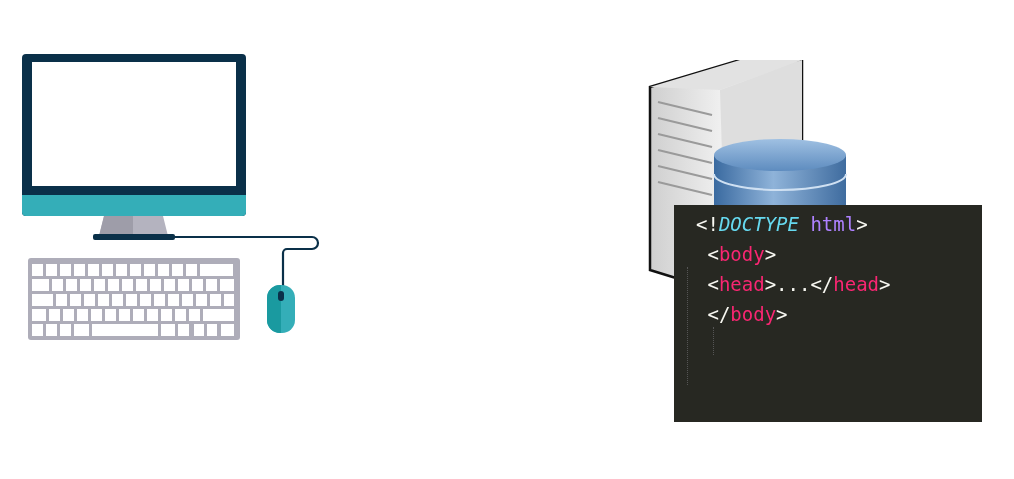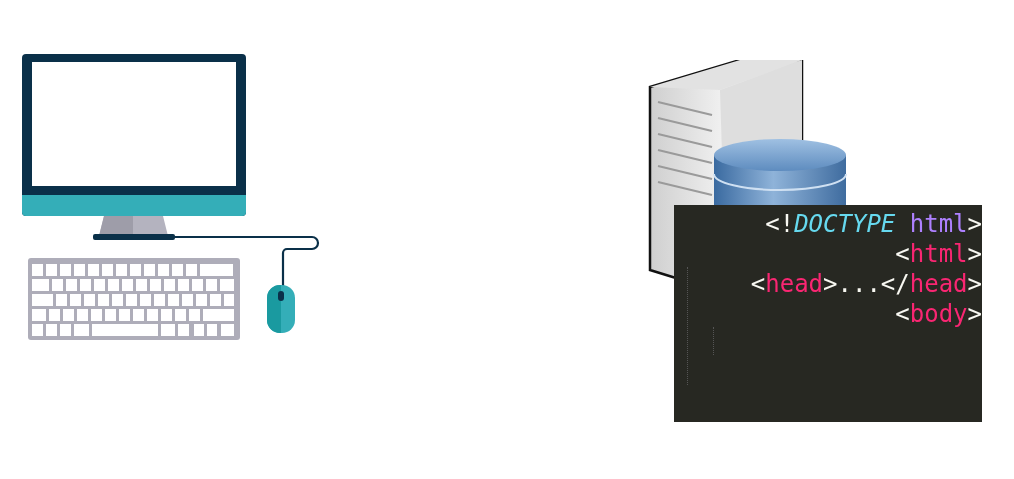--- a/index.html
+++ b/index.html
@@ -1,21 +1,21 @@
 <!DOCTYPE html>
 <html><head>
 <meta charset="utf-8">
 <style>
   html,body{margin:0;padding:0;background:#ffffff;}
   body{width:1014px;height:479px;position:relative;overflow:hidden;font-family:"DejaVu Sans",sans-serif;}
   .client{position:absolute;left:0;top:0;width:340px;height:360px;}
   .server{position:absolute;left:640px;top:60px;width:230px;height:240px;}
   .code{position:absolute;left:674px;top:205px;width:308px;height:217px;background:#272822;
-        font-family:"DejaVu Sans Mono",monospace;font-size:24px;line-height:30px;color:#f8f8f2;
-        padding:4px 0 0 22px;box-sizing:border-box;text-align:right;}
+        font-family:"DejaVu Sans Mono",monospace;font-size:19px;line-height:30px;color:#f8f8f2;
+        padding:4px 0 0 22px;box-sizing:border-box;}
   .line{white-space:pre;height:30px;position:relative;}
   .guide{position:absolute;border-left:1px dotted #555;}
   .tag{color:#f92672;}
   .kw{color:#66d9ef;font-style:italic;}
   .attr{color:#ae81ff;}
   .txt{color:#f8f8f2;}
 </style>
 </head>
 <body>
 
@@ -138,16 +138,16 @@
     <ellipse cx="140" cy="165" rx="66" ry="14" fill="#3f6c9f"></ellipse>
     <ellipse cx="140" cy="95" rx="66" ry="16" fill="url(#dbtop)"></ellipse>
     <path d="M74 114 a66 16 0 0 0 132 0" fill="none" stroke="#cfe0f2" stroke-width="2"></path>
   </g>
 </svg>
 
 <div class="code" id="code">
   <div class="guide" style="left:13px;top:62px;height:118px;"></div>
   <div class="guide" style="left:39px;top:122px;height:28px;"></div>
 <div class="line"><span class="txt">&lt;!</span><span class="kw">DOCTYPE</span><span class="attr"> html</span><span class="txt">&gt;</span></div>
-    <div class="line"><span class="txt">&lt;</span><span class="tag">html</span><span class="txt">&gt;</span></div>
+    <div class="line"><span class="txt"> &lt;</span><span class="tag">body</span><span class="txt">&gt;</span></div>
     <div class="line"><span class="txt"> &lt;</span><span class="tag">head</span><span class="txt">&gt;...&lt;/</span><span class="tag">head</span><span class="txt">&gt;</span></div>
-    <div class="line"><span class="txt"> &lt;</span><span class="tag">body</span><span class="txt">&gt;</span></div>
+    <div class="line"><span class="txt"> &lt;/</span><span class="tag">body</span><span class="txt">&gt;</span></div>
   </div>
 
 </body></html>

